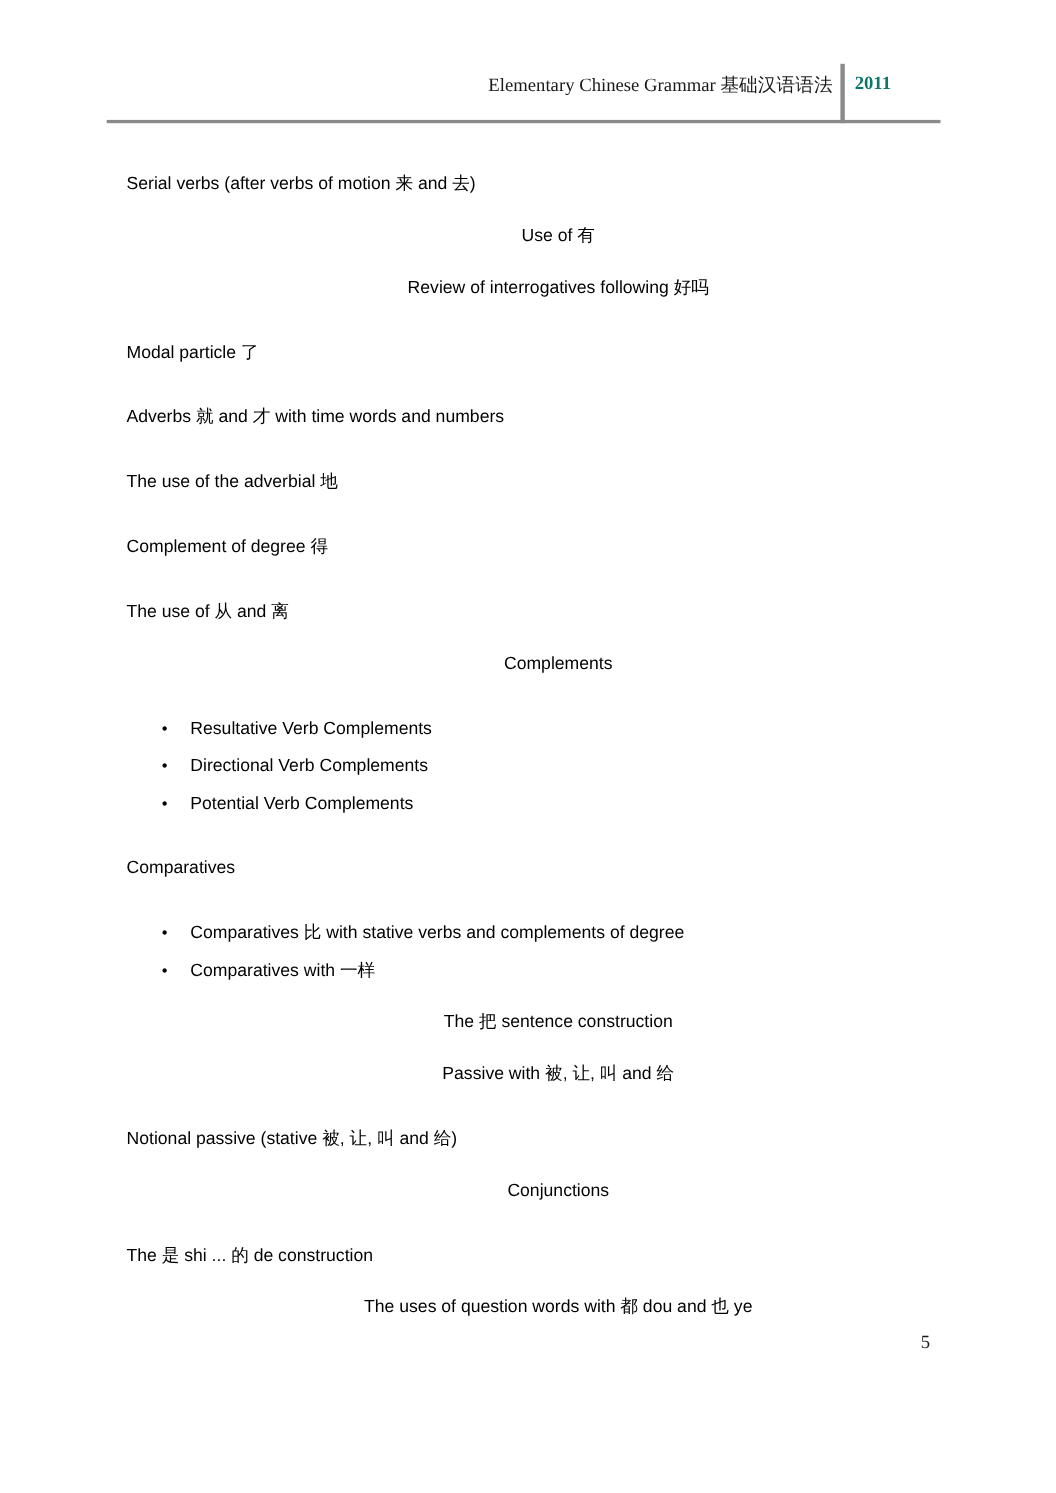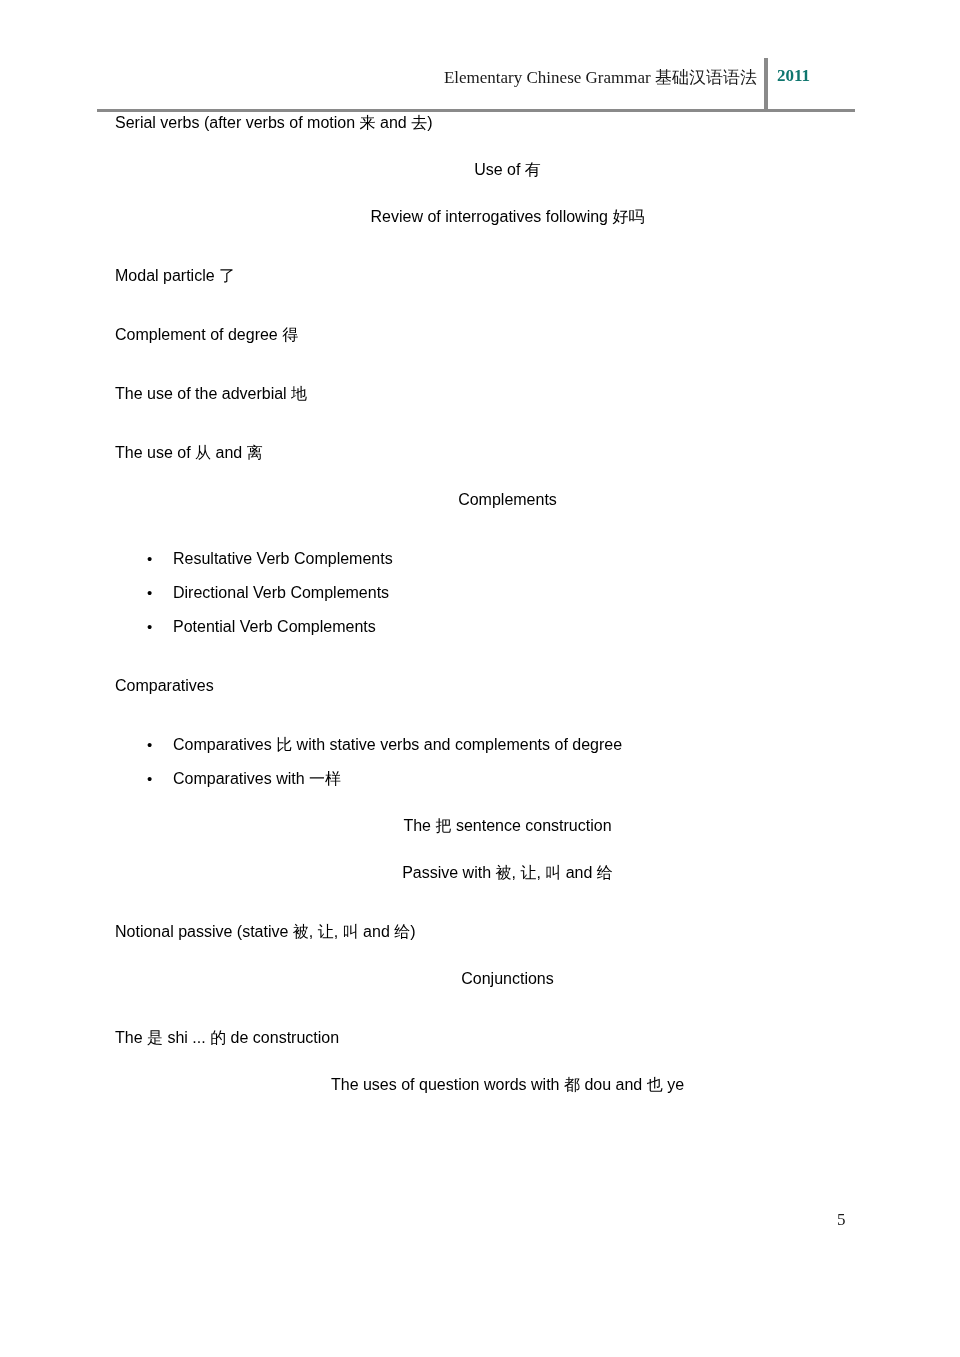--- a/index.html
+++ b/index.html
@@ -58,20 +58,21 @@
     width: 758px;
     height: 3px;
     background: #8a8a8a;
   }
   
   .content {
     position: absolute;
     top: 112px;
     left: 115px;
     right: 60px;
+    padding-top: 45px;
     font-size: 16px;
     line-height: 21px;
   }
   .toc-item {
     display: flex;
     align-items: flex-start;
     white-space: nowrap;
   }
   .gap-none { margin-top: 0; }
   .gap-sm   { margin-top: 26px; justify-content: center; }
@@ -117,24 +118,27 @@
       <div class="toc-item para gap-sm">
         <span class="toc-text">Use of 有</span>
       </div>
       <div class="toc-item para gap-sm">
         <span class="toc-text">Review of interrogatives following 好吗</span>
       </div>
       <div class="toc-item para gap-lg">
         <span class="toc-text">Modal particle 了</span>
       </div>
       <div class="toc-item para gap-lg">
-        <span class="toc-text">Complement of degree 得</span>
+        <span class="toc-text">Adverbs 就 and 才 with time words and numbers</span>
       </div>
       <div class="toc-item para gap-lg">
         <span class="toc-text">The use of the adverbial 地</span>
+      </div>
+      <div class="toc-item para gap-lg">
+        <span class="toc-text">Complement of degree 得</span>
       </div>
       <div class="toc-item para gap-lg">
         <span class="toc-text">The use of 从 and 离</span>
       </div>
       <div class="toc-item para gap-sm">
         <span class="toc-text">Complements</span>
       </div>
       <div class="toc-item bullet gap-lg">
         <span class="bullet-dot">•</span>
         <span class="toc-text">Resultative Verb Complements</span>

